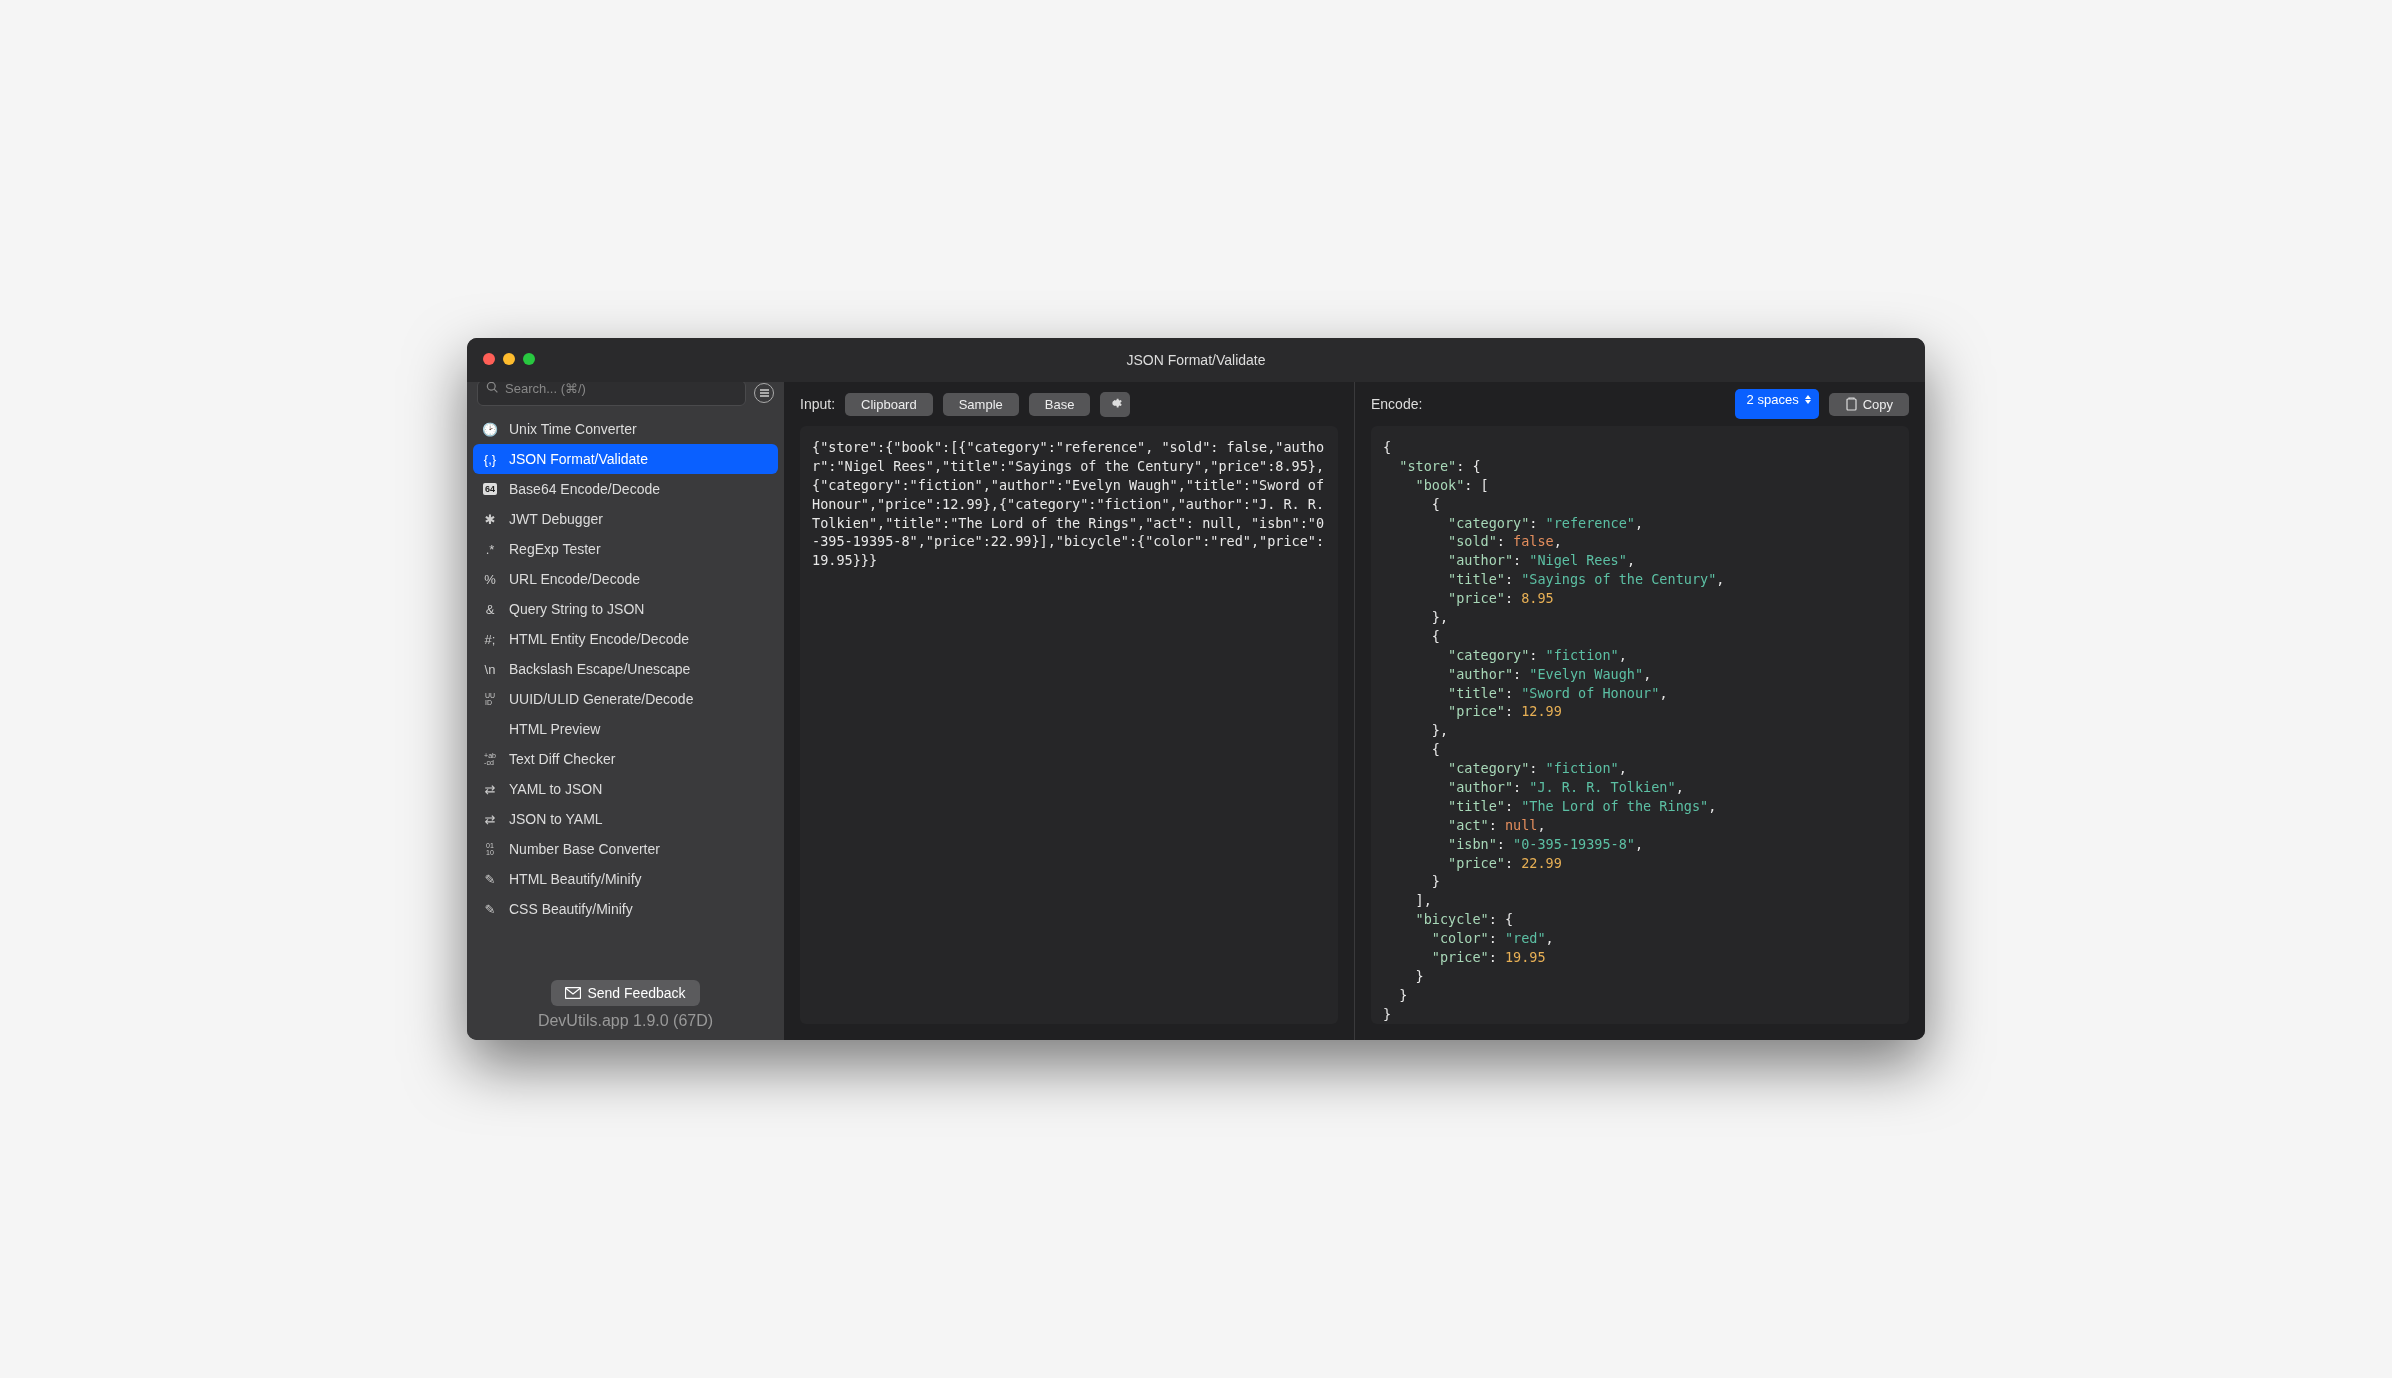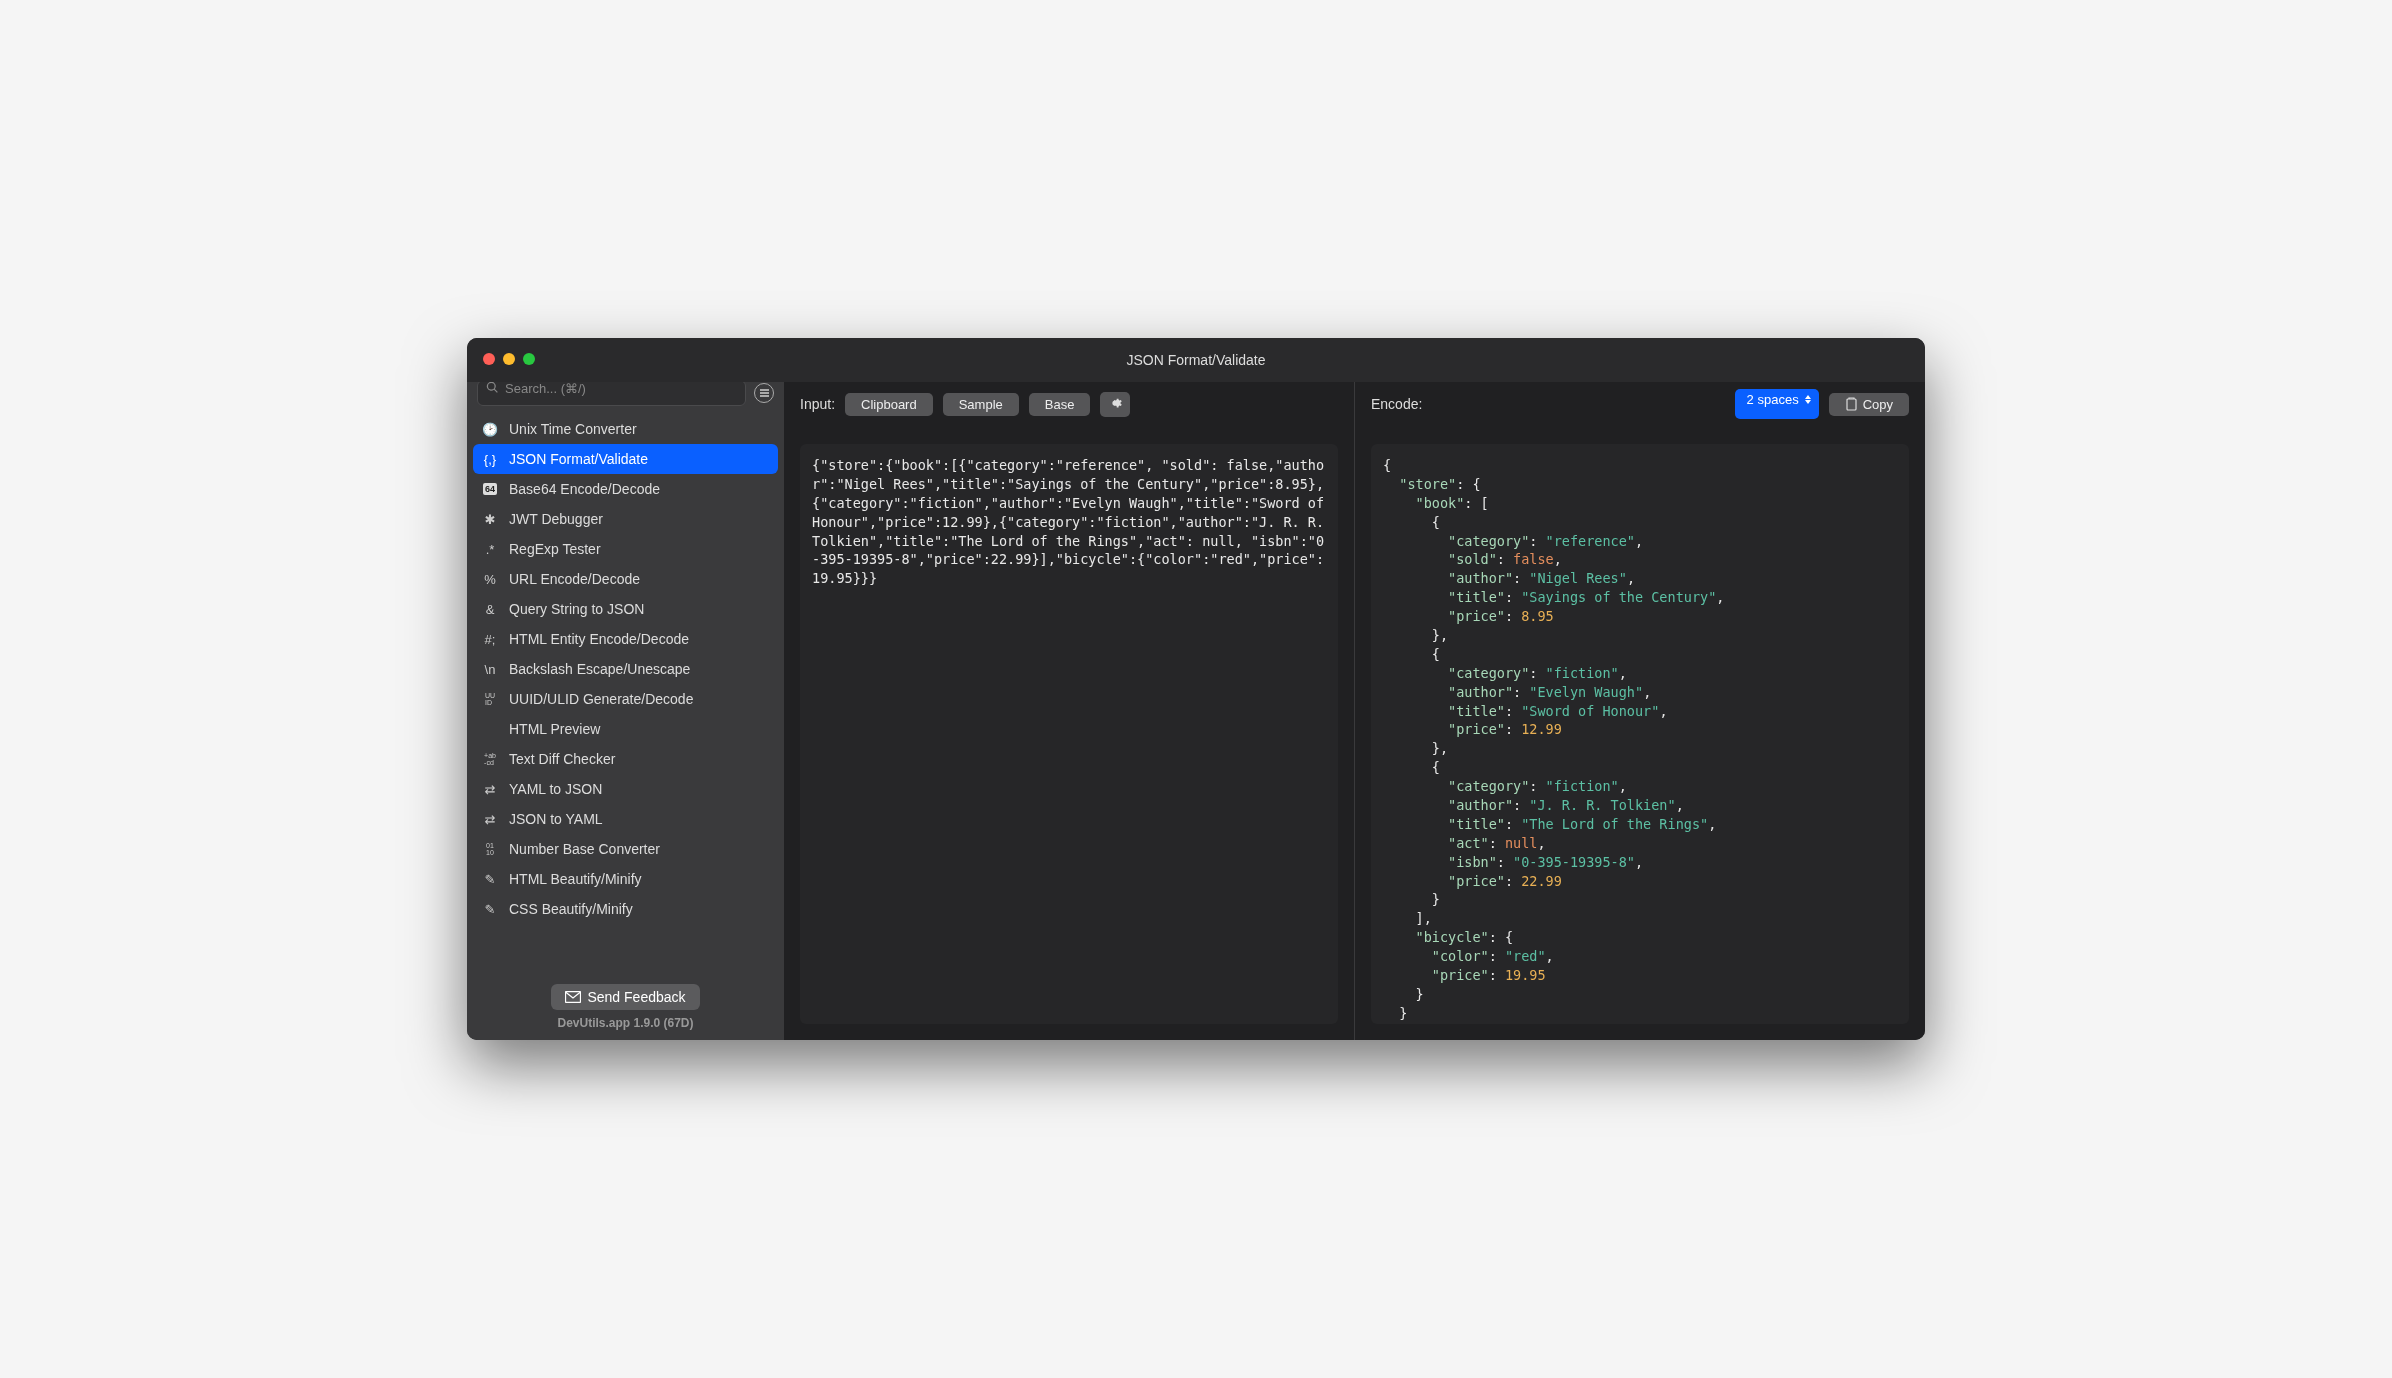--- a/index.html
+++ b/index.html
@@ -21,23 +21,23 @@
 .circleicon div { width:9px; height:1.5px; background:#aaa; box-shadow:0 -3px 0 #aaa,0 3px 0 #aaa; }
 .list { flex:1; overflow-y:auto; padding:0 6px; }
 .list::-webkit-scrollbar { width:8px; }
 .list::-webkit-scrollbar-thumb { background:#5a5a5c; border-radius:4px; }
 .item { display:flex; align-items:center; gap:10px; height:30px; padding:0 8px; border-radius:6px; color:#ddd; font-size:14px; cursor:pointer; }
 .item.sel { background:#0a60ff; color:#fff; }
 .item .ico { width:18px; display:flex; justify-content:center; font-size:13px; color:#ccc; }
 .item.sel .ico { color:#fff; }
 .foot { padding:8px 0 10px; text-align:center; }
 .fbtn { display:inline-flex; align-items:center; gap:6px; background:#5b5b5d; padding:5px 14px; border-radius:6px; color:#fff; font-size:14px; cursor:pointer; }
-.ver { color:#999; font-size:12px; margin-top:6px; font-weight:700; }
+.ver { color:#999; font-size:16px; margin-top:6px; font-weight:400; }
 .main { flex:1; display:flex; background:#202022; }
-.pane { flex:1; display:flex; flex-direction:column;gap:18px; }
+.pane { flex:1; display:flex; flex-direction:column; }
 .pane:first-child { border-right:1px solid #3a3a3c; }
 .phead { height:44px; display:flex; align-items:center; padding:0 16px; gap:10px; }
 .plabel { color:#ddd; font-size:14px; }
 .spacer { flex:1; }
 .btn { background:#555557; color:#eee; border:none; padding:4px 16px; border-radius:5px; font-size:13px; cursor:pointer; }
 .gearbtn { padding:4px 8px; }
 .sel2 { background:#0a60ff; color:#fff; display:flex; align-items:center; gap:6px; padding:3px 8px 12px 12px; border-radius:5px; font-size:13px; cursor:pointer; }
 .sel2 .chev { display:flex; flex-direction:column; gap:1px; }
 .sel2 .chev span { width:0; height:0; border-left:3px solid transparent; border-right:3px solid transparent; }
 .sel2 .chev span:first-child { border-bottom:4px solid #fff; }

